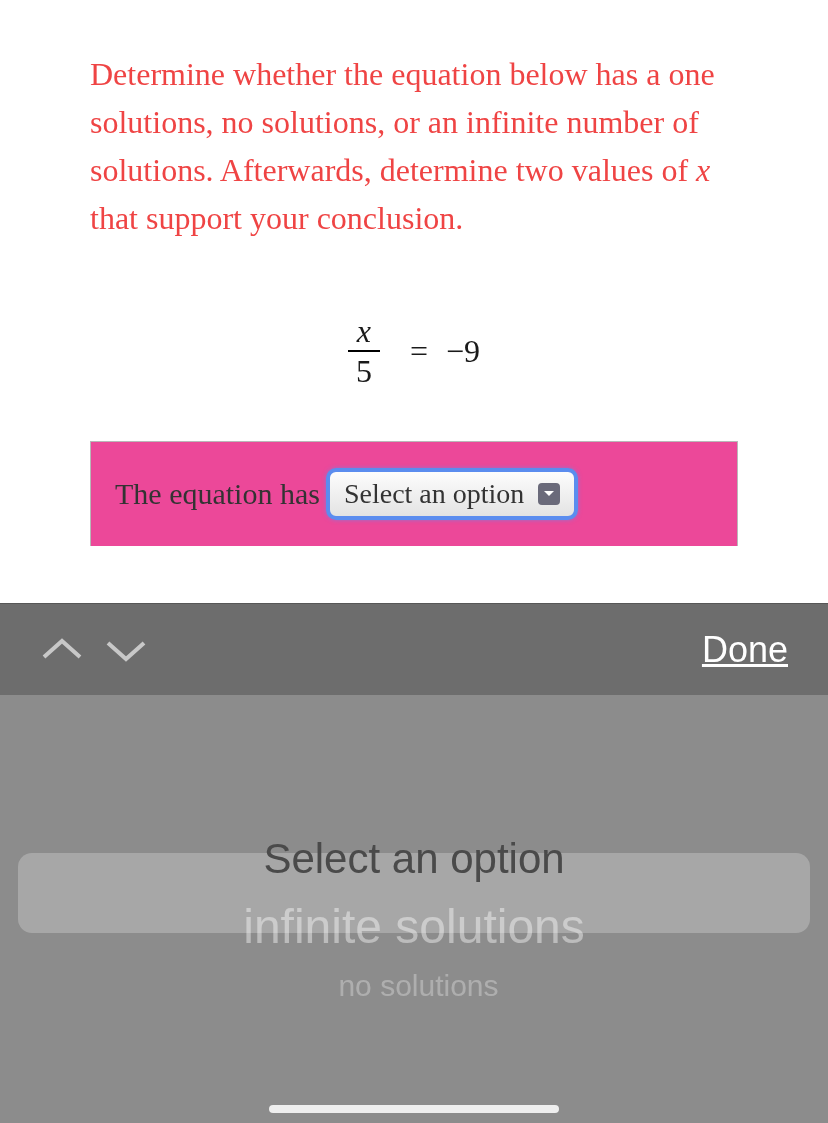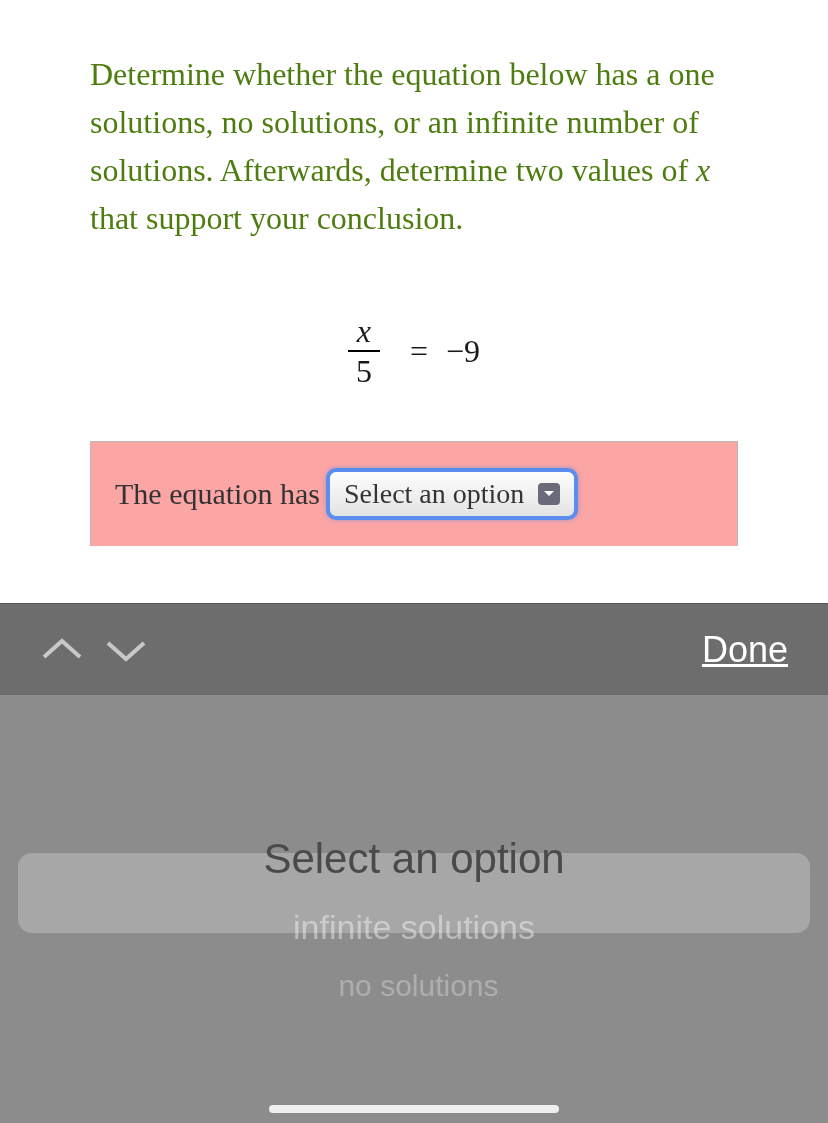--- a/index.html
+++ b/index.html
@@ -14,21 +14,21 @@
     font-family: Georgia, 'Times New Roman', serif;
     position: relative;
     overflow: hidden;
   }
   .content-area {
     padding: 50px 90px 0 90px;
   }
   .question-text {
     font-size: 32px;
     line-height: 1.5;
-    color: #4d7c0f;
+    color: #ef4444;
   }
   .math-equation {
     text-align: center;
     margin: 70px 0 50px 0;
     font-size: 32px;
     color: #1a1a1a;
     font-family: 'Times New Roman', serif;
   }
   .fraction {
     display: inline-block;
@@ -51,21 +51,21 @@
   .eq-sign {
     vertical-align: middle;
     margin: 0 10px;
   }
   .eq-rhs {
     vertical-align: middle;
   }
   .answer-box {
     border: 1.5px solid #b8b8b8;
     border-bottom: none;
-    background: #fca5a5;
+    background: #ec4899;
     padding: 26px 24px;
     margin-top: 10px;
     display: flex;
     align-items: center;
     gap: 6px;
     font-size: 30px;
     color: #333;
   }
   .select-box {
     display: inline-flex;
@@ -150,21 +150,21 @@
     font-size: 40px;
     line-height: 68px;
     height: 68px;
     color: rgba(255,255,255,0.5);
   }
   .picker-option.selected {
     font-size: 42px;
     color: #4a4a4a;
   }
   .picker-option.fade1 {
-    font-size: 34px;
+    font-size: 48px;
     color: rgba(255,255,255,0.42);
   }
   .picker-option.fade2 {
     font-size: 30px;
     color: rgba(255,255,255,0.3);
     line-height: 50px;
     height: 50px;
     padding-left: 9px;
   }
   .selection-bar {

